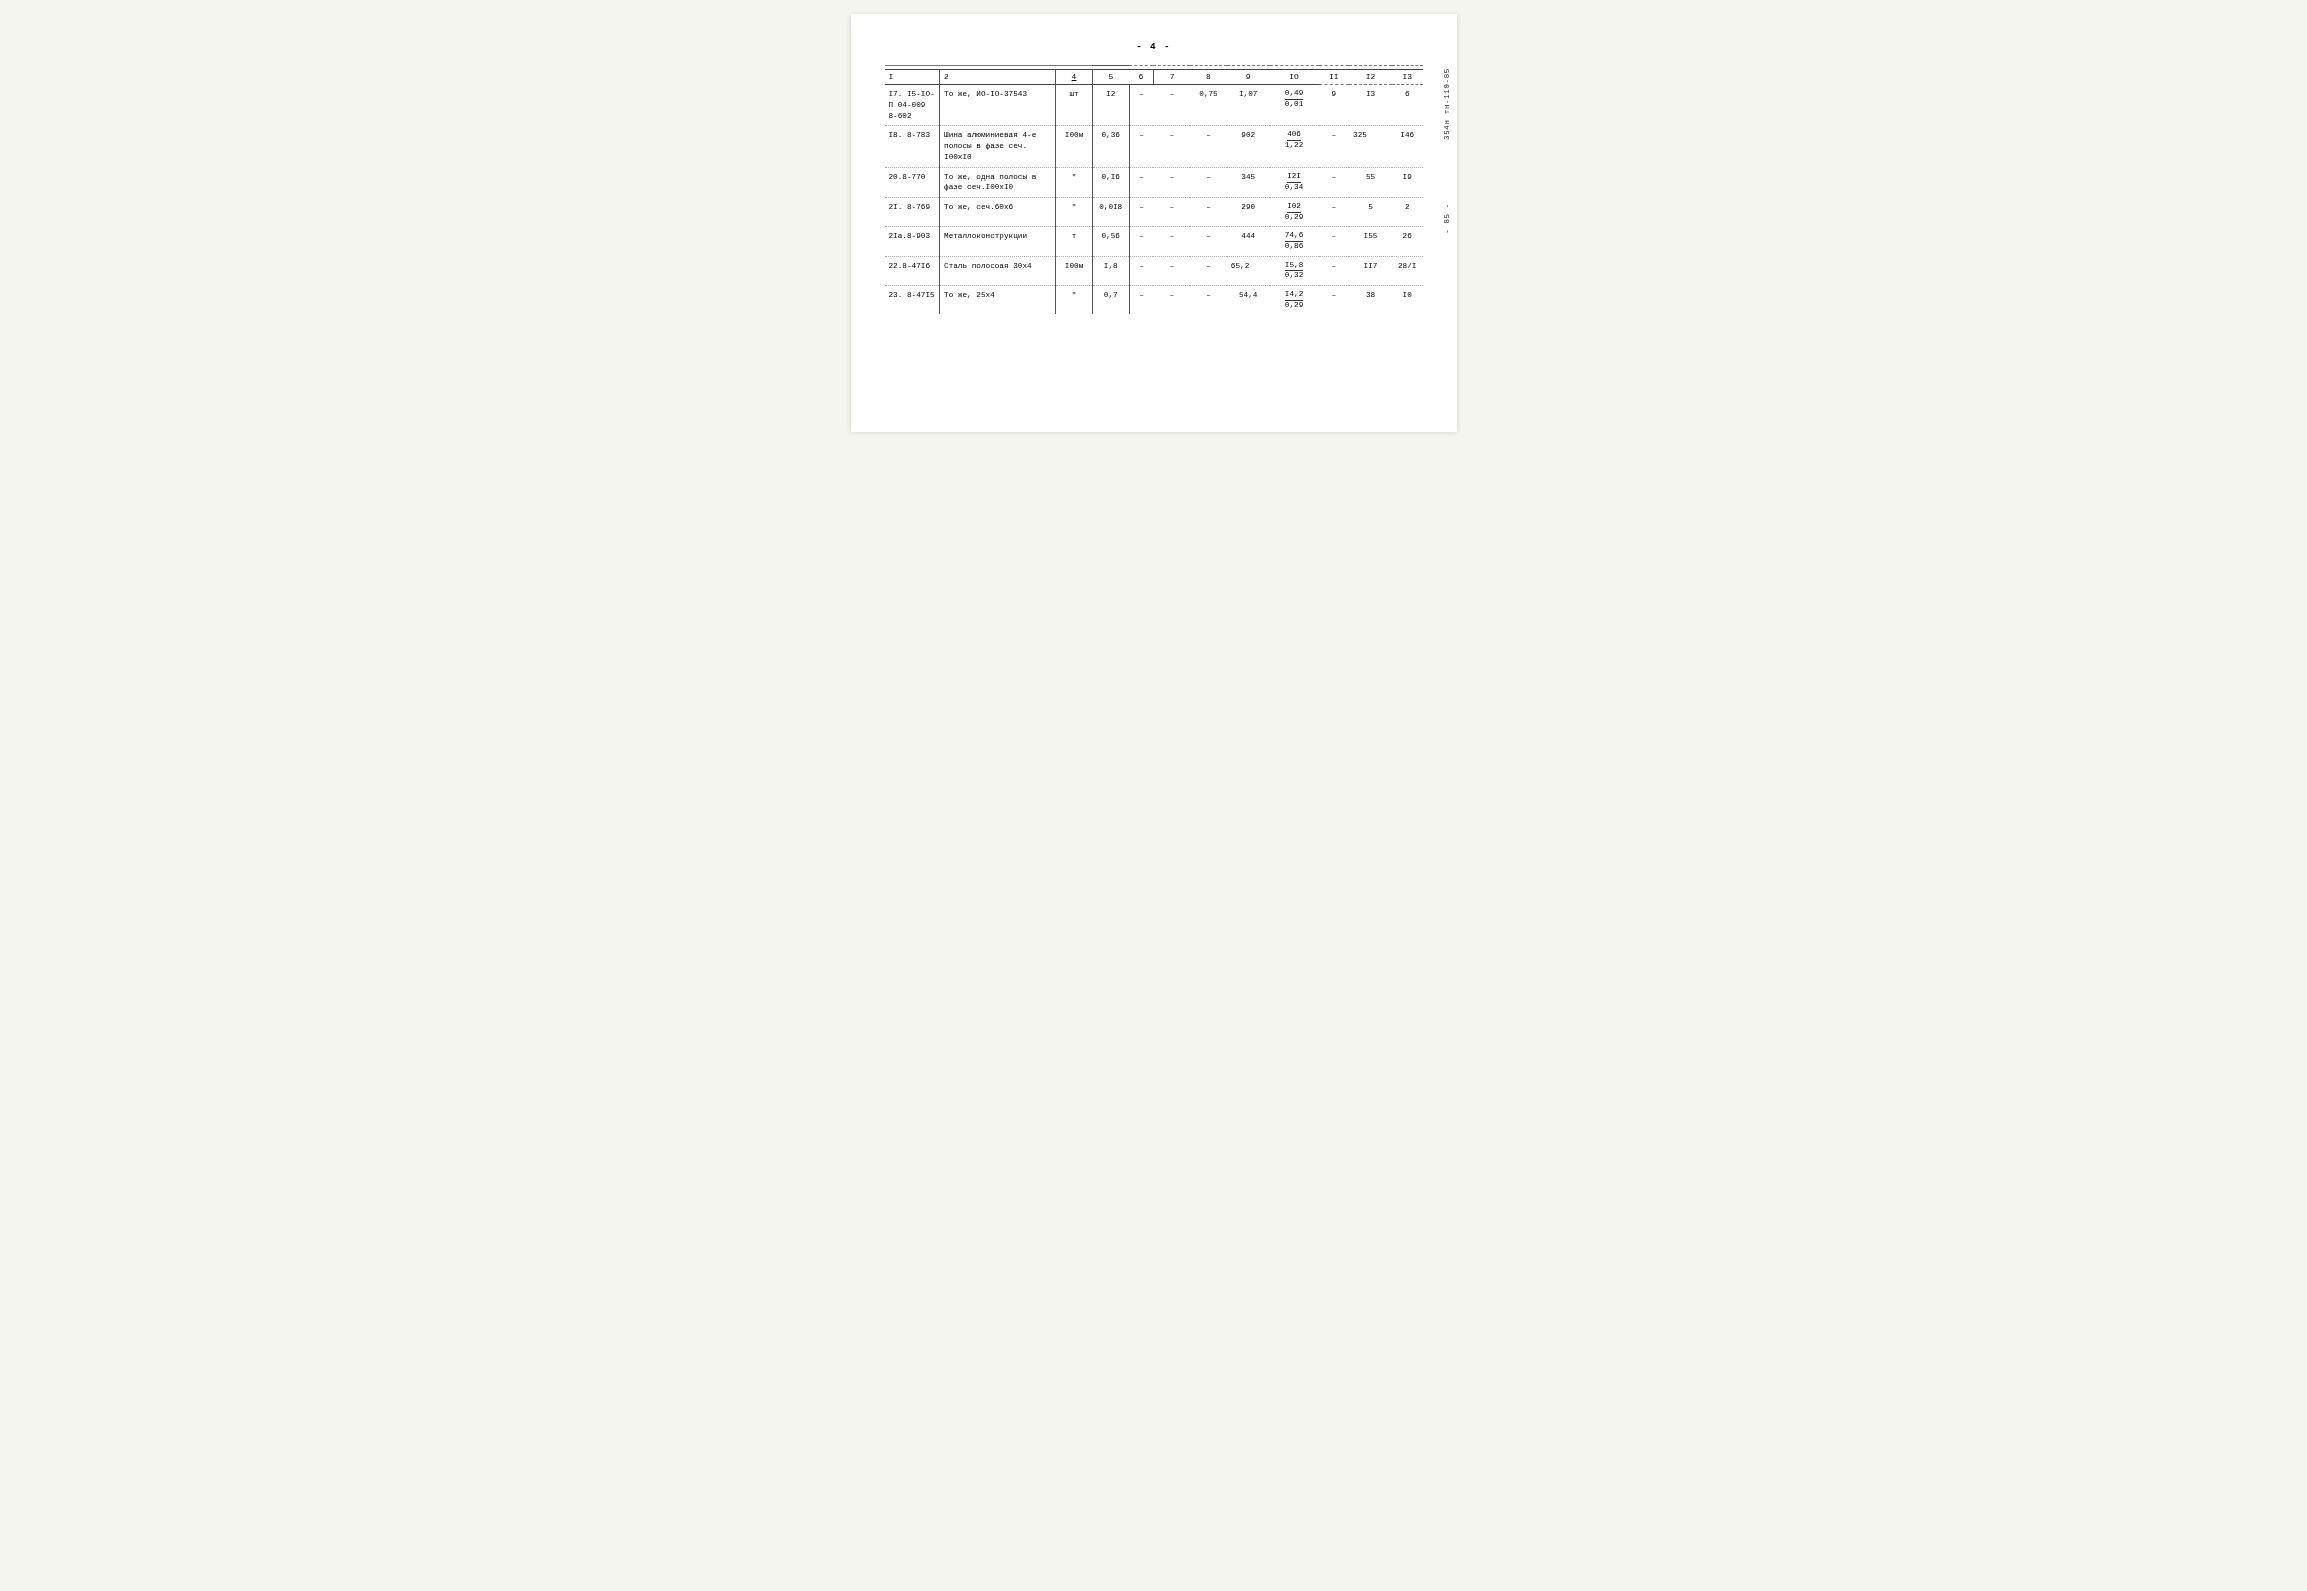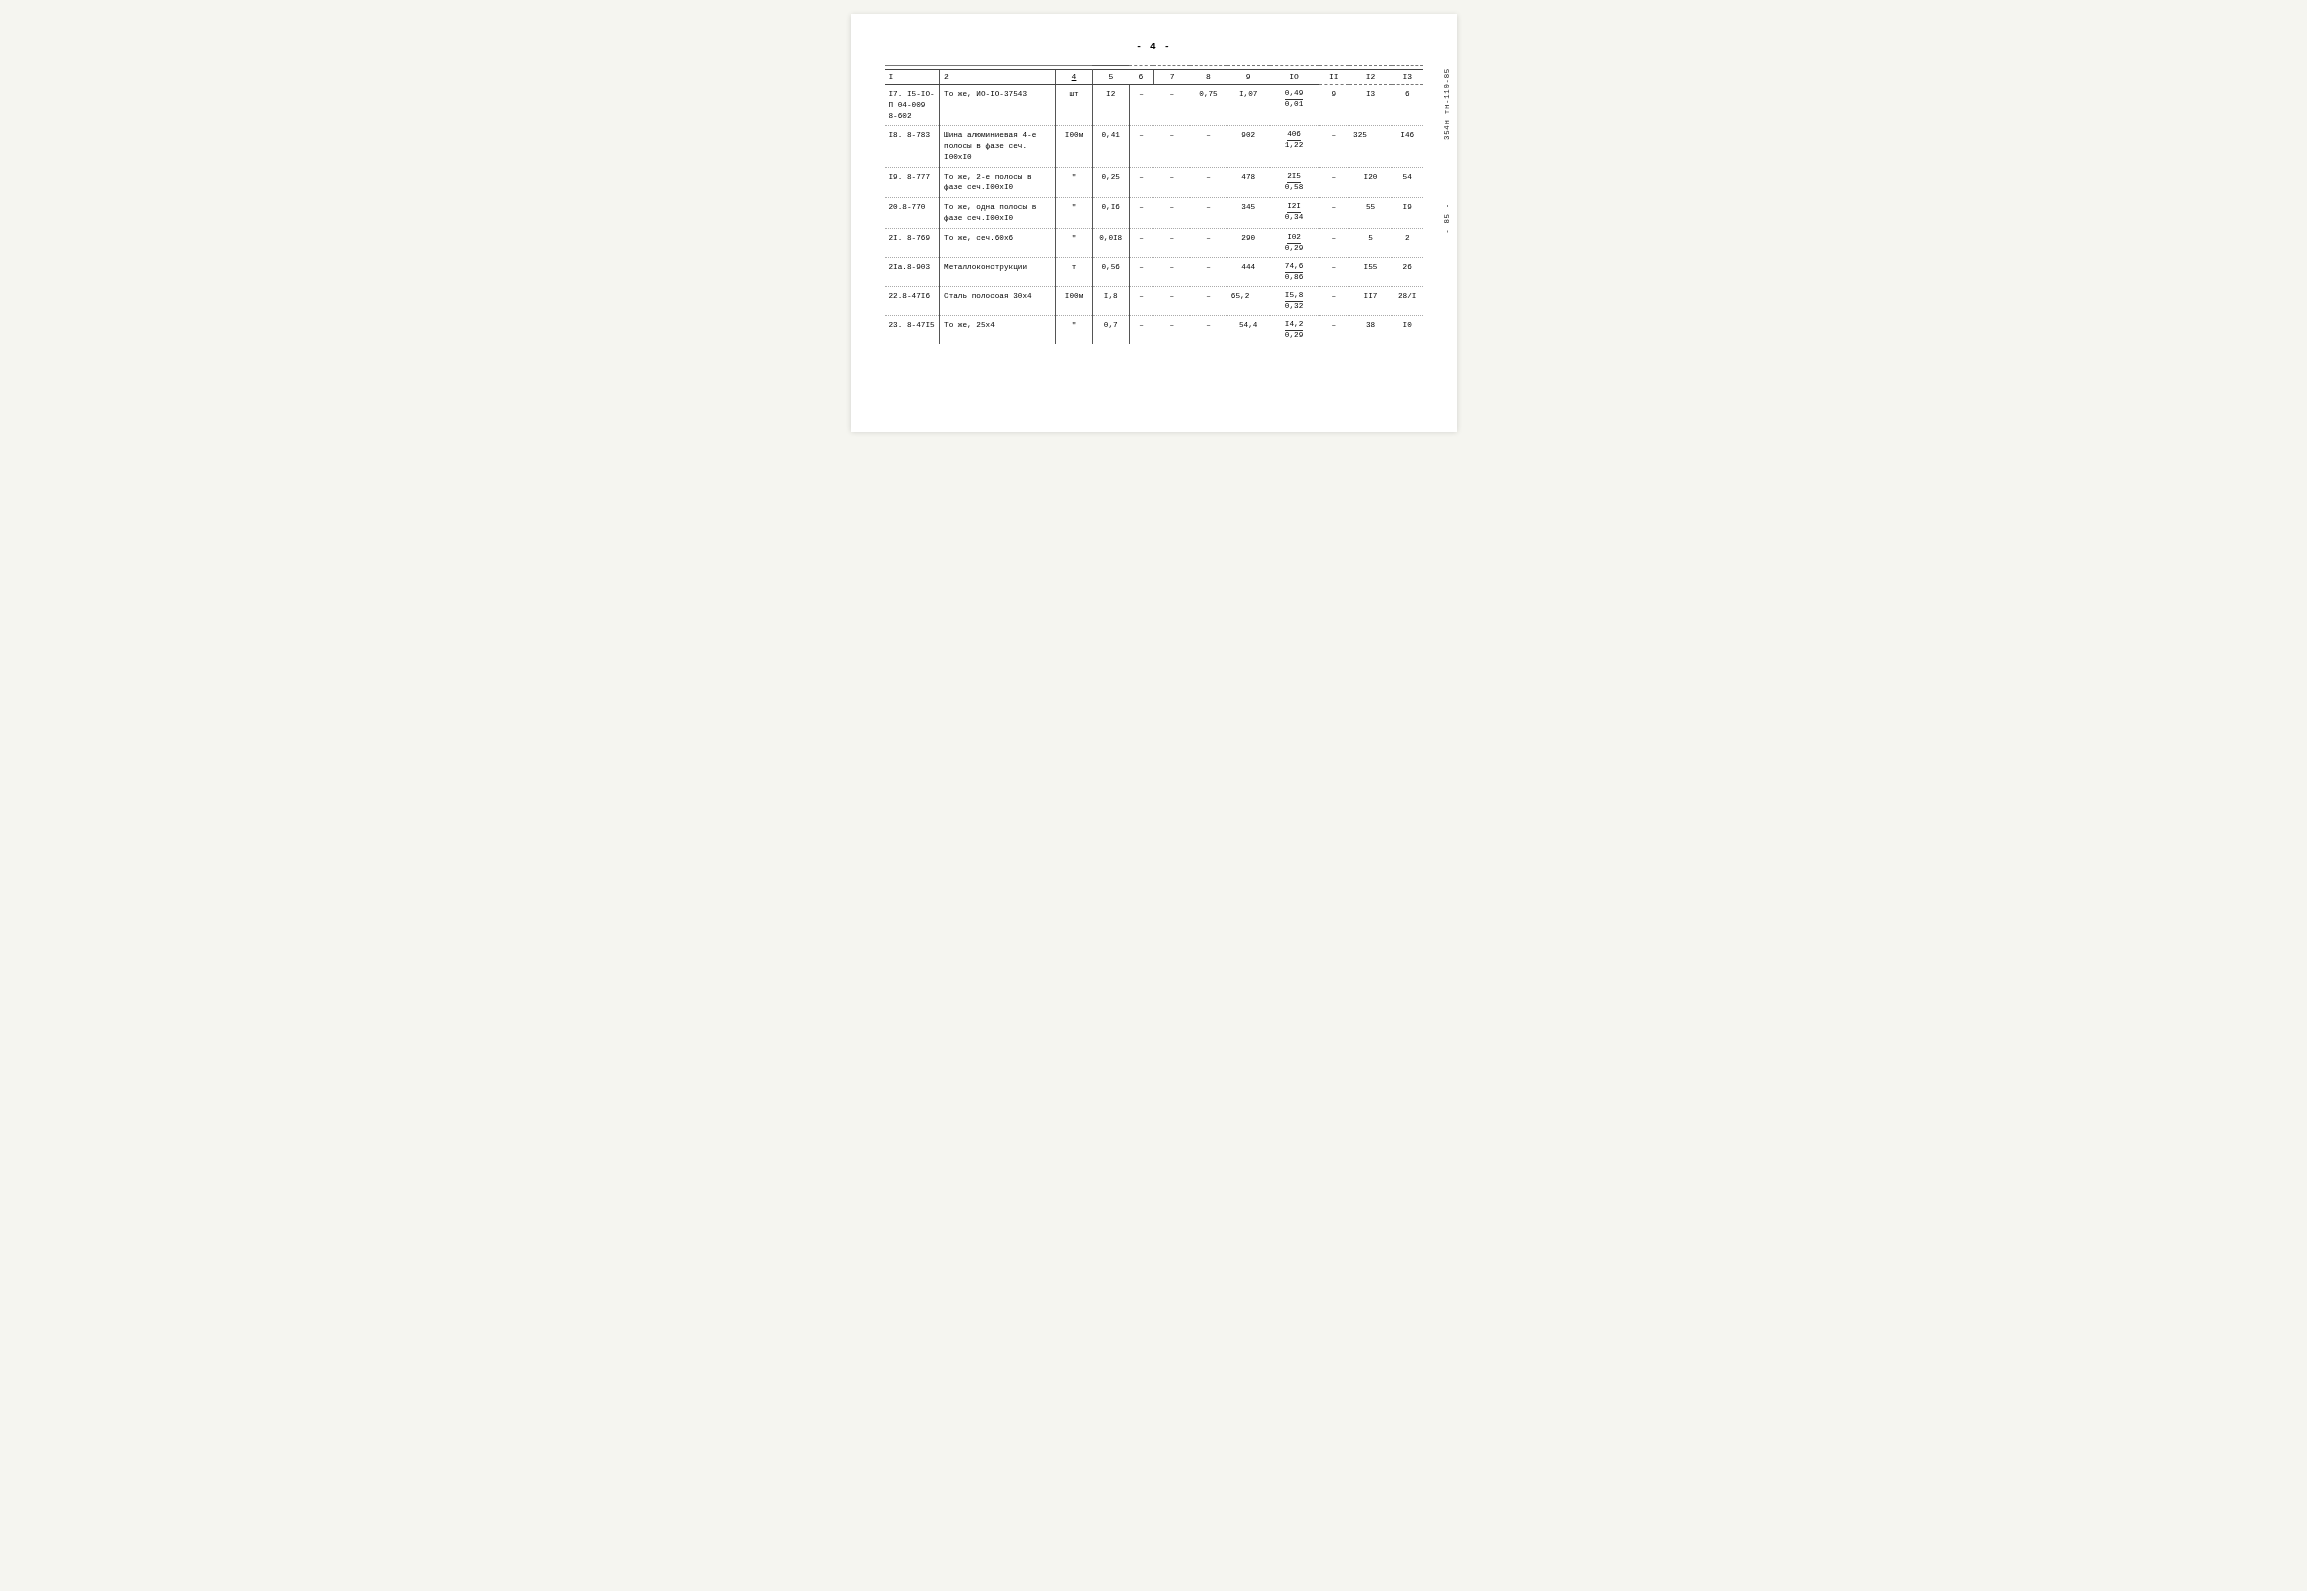--- a/index.html
+++ b/index.html
@@ -167,49 +167,32 @@
               <span class="denominator">0,01</span>
             </span></td>
           <td class="col-10" style="border-top: none; text-align: center;">9</td>
           <td class="col-11" style="border-top: none; text-align: center;">I3</td>
           <td class="col-12" style="border-top: none; text-align: center;">6</td>
         </tr>
         <tr>
           <td class="col-1" style="border-top: 0.7px dotted rgb(170, 170, 170); font-weight: normal;">I8. 8-783</td>
           <td class="col-2" style="border-top: 0.7px dotted rgb(170, 170, 170); border-left: 0.7px solid rgb(85, 85, 85);">Шина алюминиевая 4-е полосы в фазе сеч. I00xI0</td>
           <td class="col-3" style="border-top: 0.7px dotted rgb(170, 170, 170); border-left: 0.7px solid rgb(85, 85, 85); border-right: 0.7px solid rgb(85, 85, 85); text-align: center;">I00м</td>
-          <td class="col-4" style="border-top: 0.7px dotted rgb(170, 170, 170); text-align: center;">0,41</td>
+          <td class="col-4" style="border-top: 0.7px dotted rgb(170, 170, 170); text-align: center;">0,36</td>
           <td class="col-5" style="border-top: 0.7px dotted rgb(170, 170, 170); border-left: 0.7px solid rgb(85, 85, 85); text-align: center;">–</td>
           <td class="col-6" style="border-top: 0.7px dotted rgb(170, 170, 170); text-align: center;">–</td>
           <td class="col-7" style="border-top: 0.7px dotted rgb(170, 170, 170); text-align: center;">–</td>
           <td class="col-8" style="border-top: 0.7px dotted rgb(170, 170, 170); text-align: center;">902</td>
           <td class="col-9" style="border-top: 0.7px dotted rgb(170, 170, 170); text-align: center;"><span class="fraction">
               <span class="numerator">406</span>
               <span class="denominator">1,22</span>
             </span></td>
           <td class="col-10" style="border-top: 0.7px dotted rgb(170, 170, 170); text-align: center;">–</td>
           <td class="col-11" style="border-top: 0.7px dotted rgb(170, 170, 170); text-align: left;">325</td>
           <td class="col-12" style="border-top: 0.7px dotted rgb(170, 170, 170); text-align: center;">I46</td>
-        </tr>
-        <tr>
-          <td class="col-1" style="border-top: 0.7px dotted rgb(170, 170, 170); font-weight: normal;">I9. 8-777</td>
-          <td class="col-2" style="border-top: 0.7px dotted rgb(170, 170, 170); border-left: 0.7px solid rgb(85, 85, 85);">То же, 2-е полосы в фазе сеч.I00xI0</td>
-          <td class="col-3" style="border-top: 0.7px dotted rgb(170, 170, 170); border-left: 0.7px solid rgb(85, 85, 85); border-right: 0.7px solid rgb(85, 85, 85); text-align: center;">"</td>
-          <td class="col-4" style="border-top: 0.7px dotted rgb(170, 170, 170); text-align: center;">0,25</td>
-          <td class="col-5" style="border-top: 0.7px dotted rgb(170, 170, 170); border-left: 0.7px solid rgb(85, 85, 85); text-align: center;">–</td>
-          <td class="col-6" style="border-top: 0.7px dotted rgb(170, 170, 170); text-align: center;">–</td>
-          <td class="col-7" style="border-top: 0.7px dotted rgb(170, 170, 170); text-align: center;">–</td>
-          <td class="col-8" style="border-top: 0.7px dotted rgb(170, 170, 170); text-align: center;">478</td>
-          <td class="col-9" style="border-top: 0.7px dotted rgb(170, 170, 170); text-align: center;"><span class="fraction">
-              <span class="numerator">2I5</span>
-              <span class="denominator">0,58</span>
-            </span></td>
-          <td class="col-10" style="border-top: 0.7px dotted rgb(170, 170, 170); text-align: center;">–</td>
-          <td class="col-11" style="border-top: 0.7px dotted rgb(170, 170, 170); text-align: center;">I20</td>
-          <td class="col-12" style="border-top: 0.7px dotted rgb(170, 170, 170); text-align: center;">54</td>
         </tr>
         <tr>
           <td class="col-1" style="border-top: 0.7px dotted rgb(170, 170, 170); font-weight: normal;">20.8-770</td>
           <td class="col-2" style="border-top: 0.7px dotted rgb(170, 170, 170); border-left: 0.7px solid rgb(85, 85, 85);">То же, одна полосы в фазе сеч.I00xI0</td>
           <td class="col-3" style="border-top: 0.7px dotted rgb(170, 170, 170); border-left: 0.7px solid rgb(85, 85, 85); border-right: 0.7px solid rgb(85, 85, 85); text-align: center;">"</td>
           <td class="col-4" style="border-top: 0.7px dotted rgb(170, 170, 170); text-align: center;">0,I6</td>
           <td class="col-5" style="border-top: 0.7px dotted rgb(170, 170, 170); border-left: 0.7px solid rgb(85, 85, 85); text-align: center;">–</td>
           <td class="col-6" style="border-top: 0.7px dotted rgb(170, 170, 170); text-align: center;">–</td>
           <td class="col-7" style="border-top: 0.7px dotted rgb(170, 170, 170); text-align: center;">–</td>
           <td class="col-8" style="border-top: 0.7px dotted rgb(170, 170, 170); text-align: center;">345</td>

